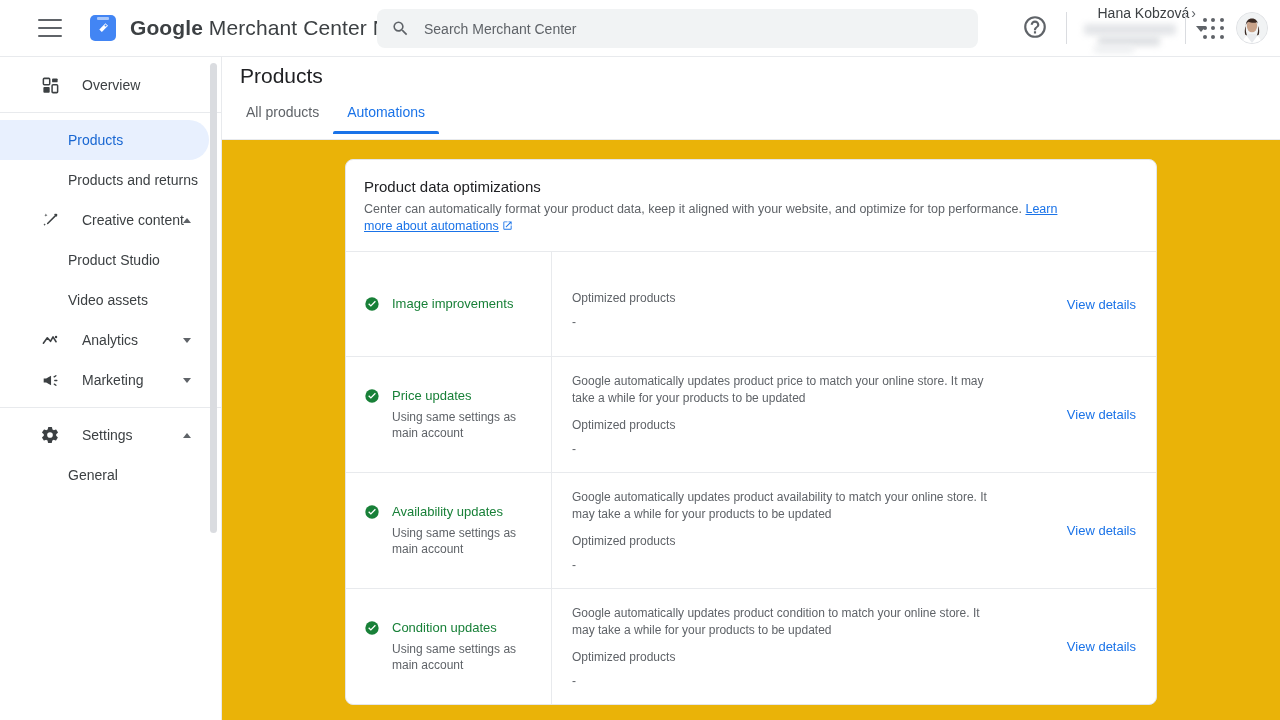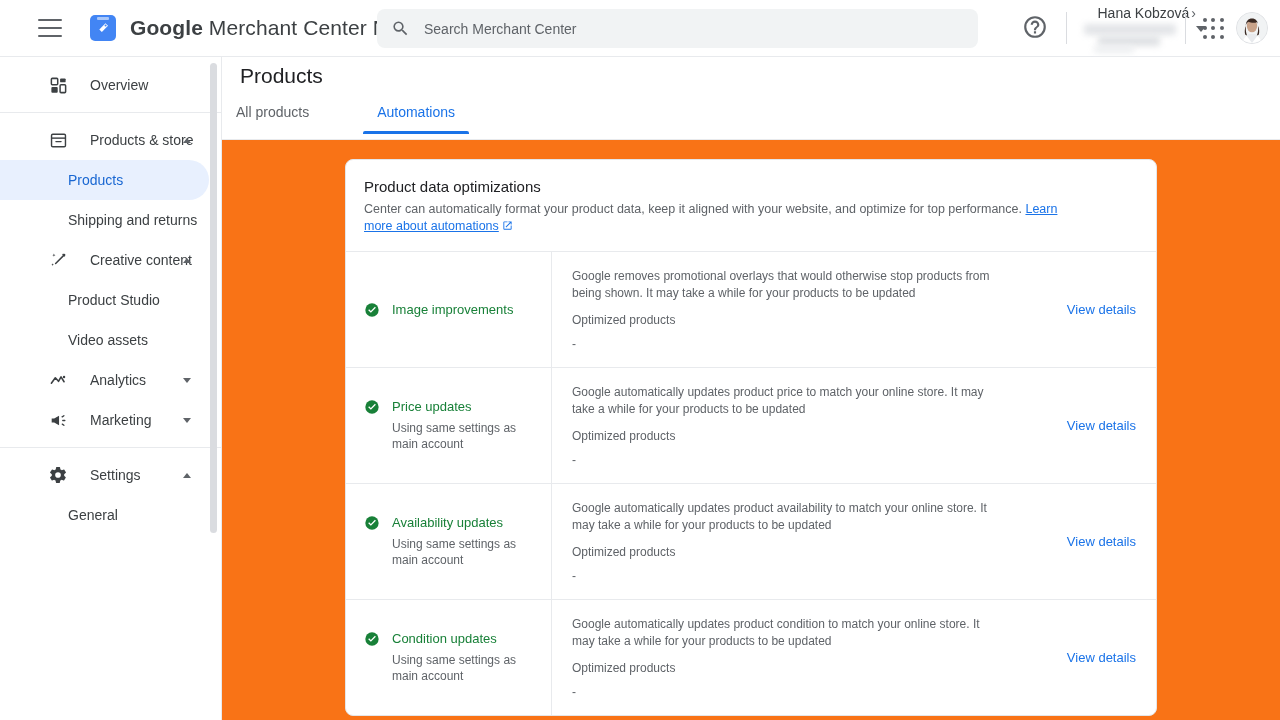--- a/index.html
+++ b/index.html
@@ -94,21 +94,21 @@
 
   
   .sidebar {
     position: absolute; top: 57px; left: 0; width: 222px; height: 663px;
     background: #ffffff; border-right: 1px solid #e8eaed;
     padding-top: 8px; overflow: hidden;
   }
   .nav-item {
     position: relative; height: 40px; display: flex; align-items: center;
     cursor: pointer; margin-right: 12px;
-    border-top-right-radius: 20px; border-bottom-right-radius: 20px; padding-left: 8px;
+    border-top-right-radius: 20px; border-bottom-right-radius: 20px;
   }
   .nav-item .ico {
     width: 24px; margin-left: 38px; display: flex; align-items: center; justify-content: center;
     flex: 0 0 24px;
   }
   .nav-item .lbl { margin-left: 20px; font-size: 14px; color: #3c4043; white-space: nowrap; }
   .nav-item .badge {
     position: absolute; right: 22px; font-size: 13px; color: #3c4043;
   }
   .nav-item .arrow {
@@ -136,41 +136,40 @@
   
   .main {
     position: absolute; top: 57px; left: 222px; width: 1058px; height: 663px;
     background: #ffffff; overflow: hidden;
   }
   .page-head { height: 82px; position: relative; background: #fff; }
   .page-title {
     position: absolute; left: 18px; top: 7px; font-size: 21px; color: #202124;
   }
   .tabs {
-    position: absolute; left: 14px; top: 47px; display: flex;
+    position: absolute; left: 24px; top: 47px; display: flex;
     border-bottom: 0;
-    gap: 40px;
   }
   .tab {
     font-size: 14px; color: #5f6368; padding: 0 14px 14px 14px; cursor: pointer;
     position: relative; white-space: nowrap;
   }
   .tab:first-child { padding-left: 0; }
   .tab.active { color: #1a73e8; font-weight: 500; }
   .tab.active::after {
     content: ""; position: absolute; left: 0; right: 0; bottom: 0;
     height: 3px; background: #1a73e8; border-radius: 2px 2px 0 0;
   }
   .tabs-rule {
     position: absolute; left: 0; top: 82px; width: 1058px; height: 1px; background: #e8eaed;
   }
 
   .content {
     position: absolute; top: 83px; left: 0; width: 1058px; height: 580px;
-    background: #f97316; padding-top: 19px; overflow: hidden;
+    background: #eab308; padding-top: 19px; overflow: hidden;
   }
   .card {
     width: 812px; margin: 0 auto; background: #ffffff;
     border: 1px solid #e4e6e9; border-radius: 8px; overflow: hidden;
   }
   .card-head { padding: 18px 18px 16px 18px; }
   .card-title { font-size: 15px; color: #202124; font-weight: 400; }
   .card-desc {
     margin-top: 6px; font-size: 12.5px; color: #5f6368; line-height: 1.32;
     max-width: 712px;
@@ -296,37 +295,26 @@
         <rect x="14" y="11" width="7" height="10" rx="1.2" fill="none" stroke="#3c4043" stroke-width="1.9"></rect>
         <rect x="3" y="14" width="8" height="7" rx="1.2" fill="#3c4043"></rect>
       </svg>
     </span>
     <span class="lbl">Overview</span>
   </div>
 
 
   <div class="nav-sep"></div>
 
-  <div class="nav-item">
-    <span class="ico">
-      <svg width="19" height="19" viewBox="0 0 24 24">
-        <rect x="3.2" y="4.2" width="17.6" height="15.6" rx="1.6" fill="none" stroke="#3c4043" stroke-width="1.8"></rect>
-        <path stroke="#3c4043" stroke-width="1.8" d="M3.4 9h17.2"></path>
-        <path stroke="#3c4043" stroke-width="1.8" stroke-linecap="round" d="M8.8 13.4h6.4"></path>
-      </svg>
-    </span>
-    <span class="lbl">Products &amp; store</span>
-    <span class="arrow up"></span>
-  </div>
 
   <div class="sub-item active">
     <span class="lbl">Products</span>
   </div>
   <div class="sub-item">
-    <span class="lbl">Shipping and returns</span>
+    <span class="lbl">Products and returns</span>
   </div>
 
   <div class="nav-item">
     <span class="ico">
       <svg width="19" height="19" viewBox="0 0 24 24">
         <path stroke="#3c4043" stroke-width="1.9" stroke-linecap="round" d="M19.6 4.6 8.4 15.8"></path>
         <path fill="#3c4043" d="M6.2 3.2l.55 1.5 1.5.55-1.5.55L6.2 7.3l-.55-1.5-1.5-.55 1.5-.55z"></path>
         <path fill="#3c4043" d="M4.6 15.6l.45 1.2 1.2.45-1.2.45-.45 1.2-.45-1.2-1.2-.45 1.2-.45z"></path>
         <path fill="#3c4043" d="M17.9 3.1l2.9 2.9-1.3 1.3-2.9-2.9z"></path>
       </svg>
@@ -412,21 +400,20 @@
             <span class="status-ico">
               <svg width="16" height="16" viewBox="0 0 24 24">
                   <circle cx="12" cy="12" r="10" fill="#188038"></circle>
                   <path fill="#fff" d="m10.3 16.2-4-4 1.4-1.4 2.6 2.6 6.1-6.1 1.4 1.4z"></path>
                 </svg>
             </span>
             <span class="status-label">Image improvements</span>
           </div>
         </div>
         <div class="row-body">
-          <div class="body-desc">Google removes promotional overlays that would otherwise stop products from being shown. It may take a while for your products to be updated</div>
           <div class="body-metric-label">Optimized products</div>
           <div class="body-metric-value">-</div>
         </div>
         <div class="row-actions">
           <span class="act-link">View details</span>
         </div>
       </div>
 
       <div class="row">
         <div class="row-status">

